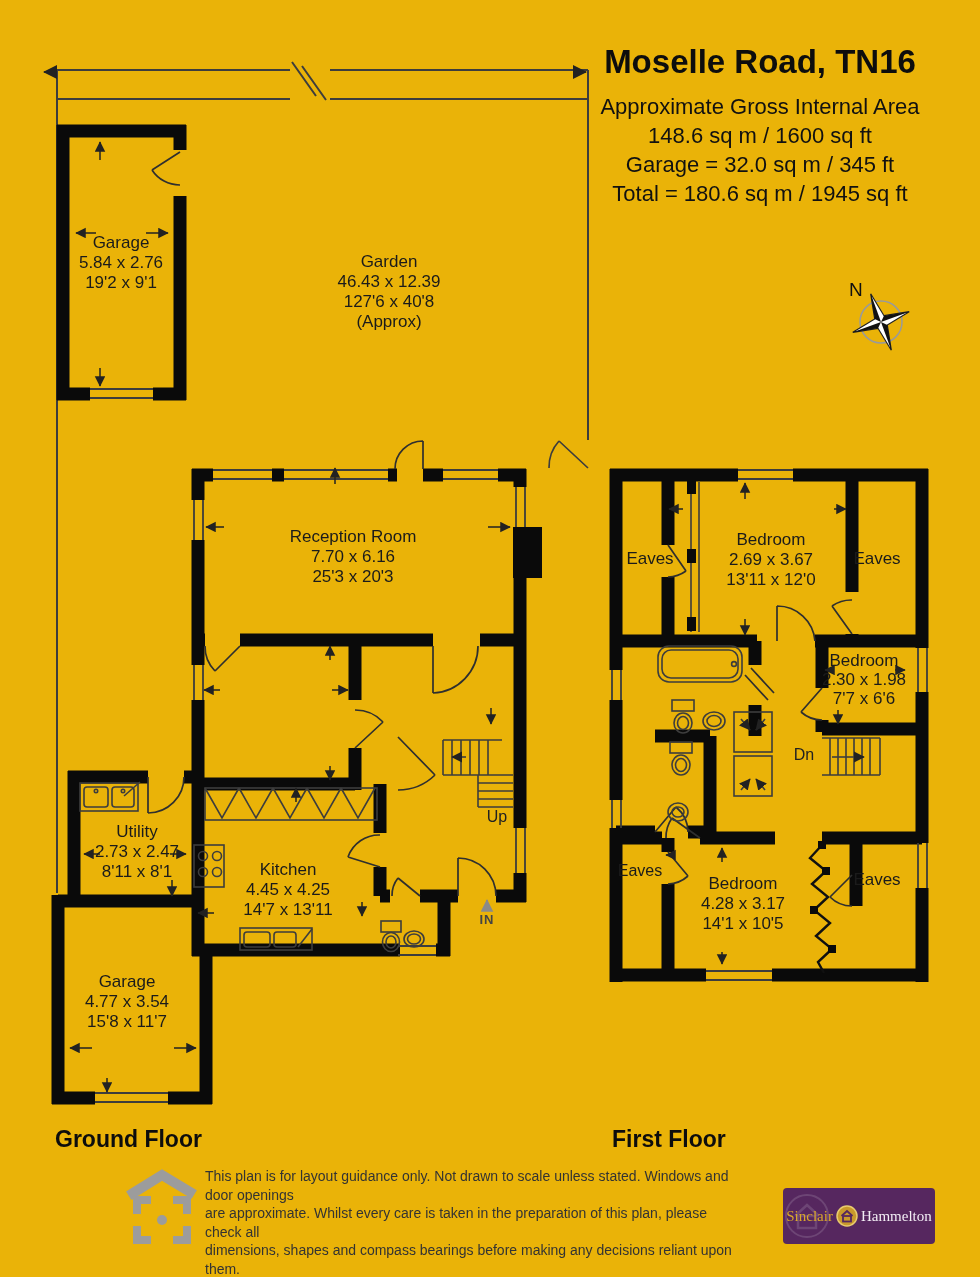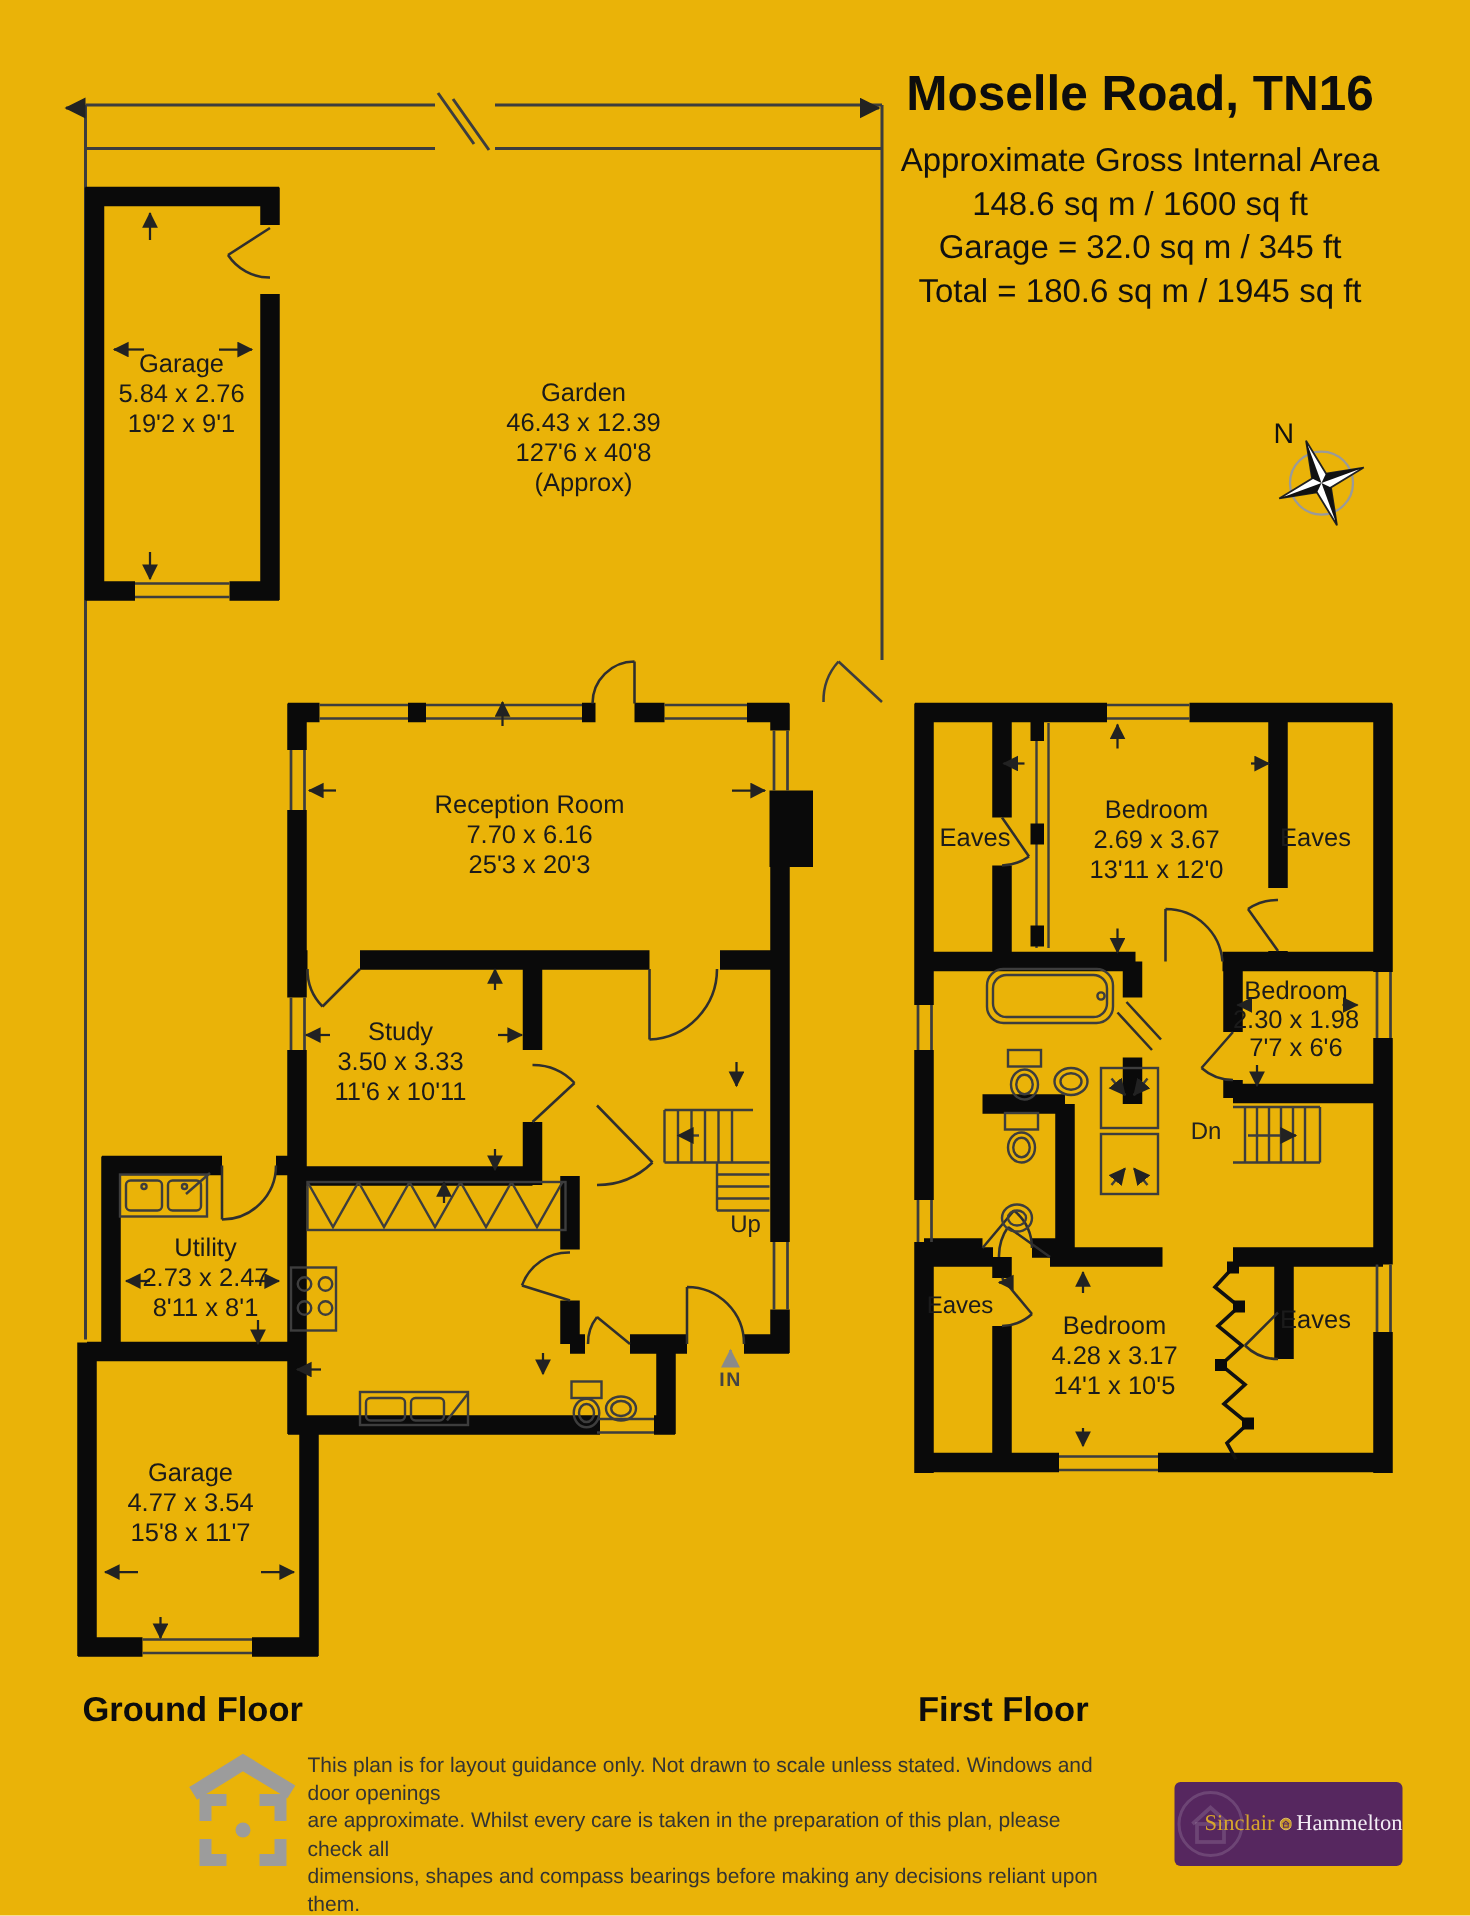--- a/index.html
+++ b/index.html
@@ -13,21 +13,21 @@
   .tag-in{font:bold 13px/14px "Liberation Sans",sans-serif;color:#444;letter-spacing:1px;}
   .title-block{position:absolute;left:585px;top:44px;width:350px;text-align:center;}
   .title-block h1{margin:0 0 12px 0;font:bold 33px/36px "Liberation Sans",sans-serif;color:#0d0d0d;letter-spacing:0px;}
   .title-block p{margin:0;font:22px/29px "Liberation Sans",sans-serif;color:#111;}
   .floor-label{position:absolute;font:bold 23px/26px "Liberation Sans",sans-serif;color:#0d0d0d;}
   .north-label{position:absolute;font:19px/20px "Liberation Sans",sans-serif;color:#111;}
   .disclaimer{position:absolute;left:205px;top:1167px;width:540px;
               font:14px/18.6px "Liberation Sans",sans-serif;color:#333;}
   .badge{position:absolute;left:783px;top:1188px;width:152px;height:56px;background:#56275f;
          border-radius:4px;display:flex;align-items:center;justify-content:center;gap:3px;overflow:hidden;}
-  .badge .b-left{font:15px/16px "Liberation Serif",serif;color:#d8a62c;position:relative;z-index:2;padding-left:20px;}
+  .badge .b-left{font:15px/16px "Liberation Serif",serif;color:#d8a62c;position:relative;z-index:2;}
   .badge .b-right{font:15px/16px "Liberation Serif",serif;color:#f3eef5;position:relative;z-index:2;}
   .badge svg{position:static;}
   .badge .wm{position:absolute;right:4px;top:4px;z-index:1;}
 </style>
 </head>
 <body>
 
 <div class="page">
 
   <svg width="980" height="1277" viewBox="0 0 980 1277">
@@ -277,32 +277,32 @@
     <div>127'6 x 40'8</div>
     <div>(Approx)</div>
   </div>
 
   <div class="lbl" style="left:278px;top:527px;width:150px;">
     <div>Reception Room</div>
     <div>7.70 x 6.16</div>
     <div>25'3 x 20'3</div>
   </div>
 
-  <div class="lbl" style="left:192px;top:678px;width:150px;">
-    <div>Study</div>
-    <div>3.50 x 3.33</div>
-    <div>11'6 x 10'11</div>
-  </div>
 
   <div class="lbl" style="left:62px;top:822px;width:150px;">
     <div>Utility</div>
     <div>2.73 x 2.47</div>
     <div>8'11 x 8'1</div>
   </div>
 
+  <div class="lbl" style="left:213px;top:860px;width:150px;">
+    <div>Kitchen</div>
+    <div>4.45 x 4.25</div>
+    <div>14'7 x 13'11</div>
+  </div>
 
   <div class="lbl" style="left:52px;top:972px;width:150px;">
     <div>Garage</div>
     <div>4.77 x 3.54</div>
     <div>15'8 x 11'7</div>
   </div>
 
   <div class="tag" style="left:479px;top:808px;width:36px;">Up</div>
   <div class="tag tag-in" style="left:469px;top:913px;width:36px;">IN</div>
 

